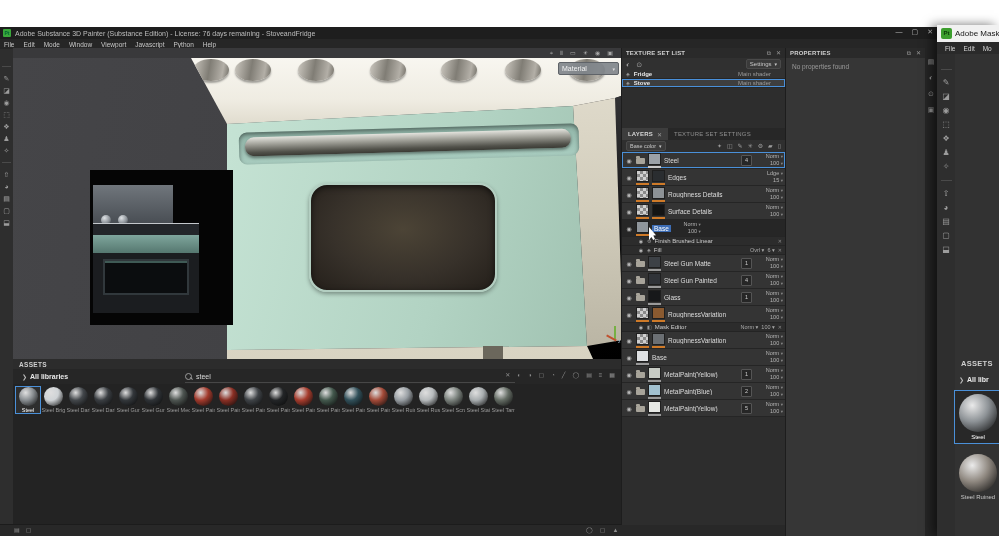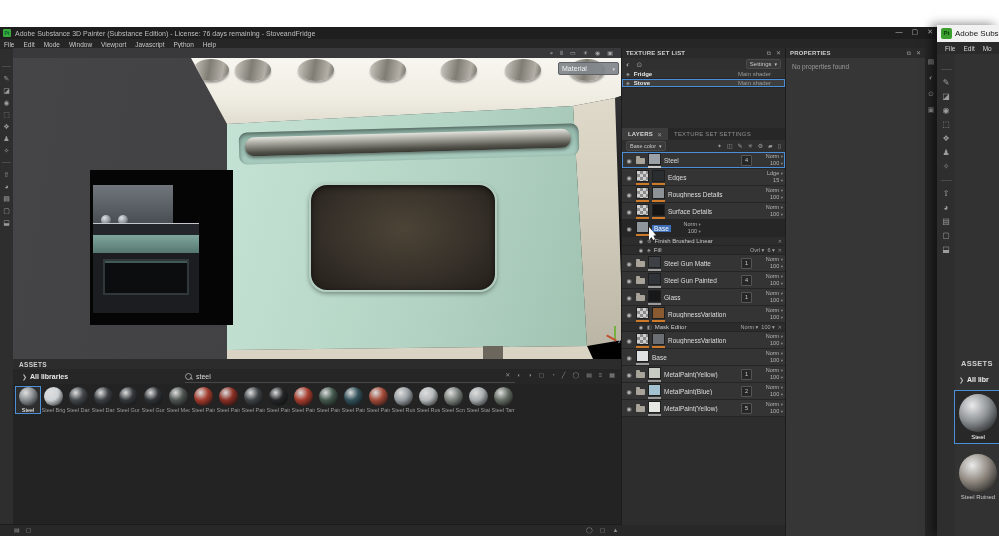--- a/index.html
+++ b/index.html
@@ -673,21 +673,21 @@
       <span class="ico">⊙</span>
       <span class="ico">▣</span>
     </div>
 </div>
 
 <div id="cursor"></div>
 
 <div id="rightwin">
   <div id="rw-title">
     <div id="rw-logo">Pt</div>
-    <div id="rw-titletext">Adobe Subs</div>
+    <div id="rw-titletext">Adobe Mask</div>
   </div>
   <div id="rw-menubar">
       <span class="mitem">File</span>
       <span class="mitem">Edit</span>
       <span class="mitem">Mo</span>
     </div>
   <div id="rw-toolbar">
     <span class="sep"></span>
     <span style="display: flex; flex-direction: column; gap: 6px; align-items: center;">
         <span class="ico">✎</span>

